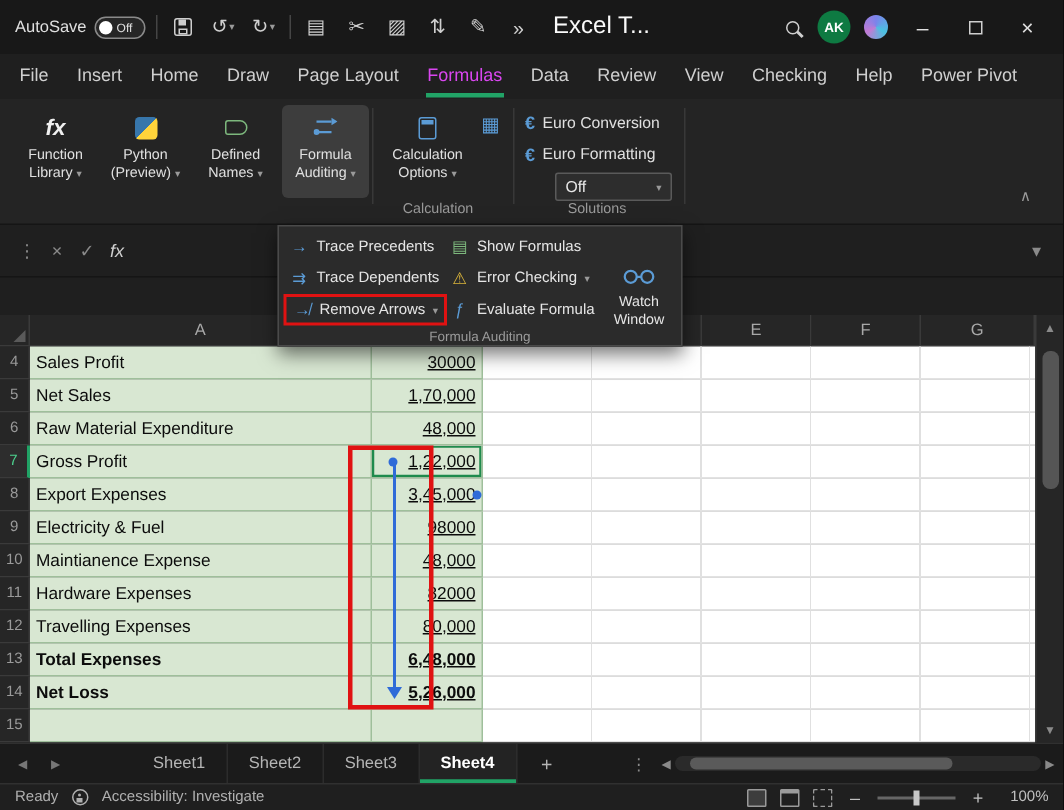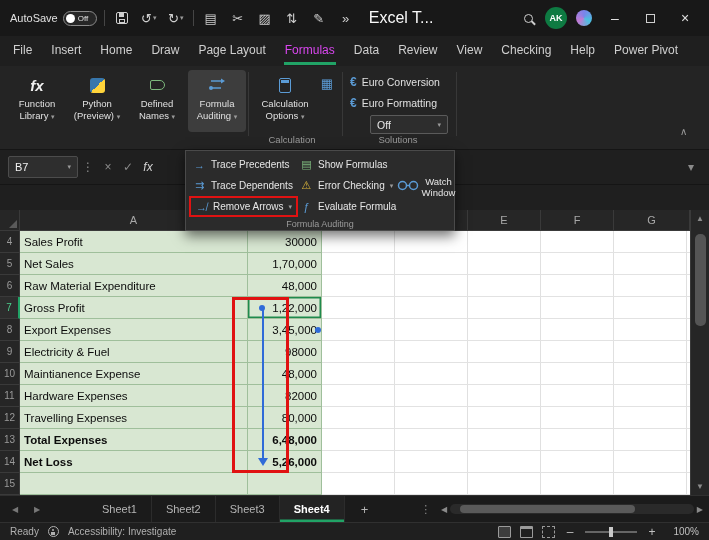--- a/index.html
+++ b/index.html
@@ -61,37 +61,37 @@
   .fb-fx { font-style:italic; color:#d0d0d0; }
   .fb-input { flex:1; height:22px; background:transparent; border:none; outline:none; color:#f0f0f0; font-size:11px; font-family:"Liberation Sans",sans-serif; }
 
   
   .audit-menu { position:absolute; left:185px; top:150px; width:270px; height:81px; background:#2b2b2b; border:1px solid #4a4a4a; box-shadow:0 5px 12px rgba(0,0,0,.55); z-index:20; }
   .am-col { position:absolute; top:3px; }
   .am-item { height:21px; display:flex; align-items:center; gap:5px; padding:0 4px; font-size:10px; color:#e6e6e6; white-space:nowrap; }
   .mi { width:13px; text-align:center; font-size:11px; }
   .blue { color:#5b9bd5; } .grn { color:#7db87d; } .ylw { color:#d9b43b; }
   .am-item.remove { border:2.5px solid #e01212; }
-  .watch { position:absolute; left:214px; top:6px; width:52px; height:60px; display:flex; flex-direction:row; align-items:center; justify-content:center; gap:3px; font-size:9.5px; color:#e6e6e6; text-align:center; line-height:1.2; }
+  .watch { position:absolute; left:214px; top:18px; width:52px; height:60px; display:flex; flex-direction:column; align-items:center; justify-content:center; gap:3px; font-size:9.5px; color:#e6e6e6; text-align:center; line-height:1.2; }
   .am-group { position:absolute; bottom:1px; left:0; width:100%; text-align:center; font-size:9px; color:#9a9a9a; }
 
   
   .sheet { position:absolute; top:210px; left:0; width:709px; height:285px; background:#1f1f1f; }
   .corner { position:absolute; left:0; top:0; width:20px; height:21px; background:#262626; border-right:1px solid #3a3a3a; border-bottom:1px solid #3a3a3a; }
   .corner i { position:absolute; right:2px; bottom:2px; width:0; height:0; border-style:solid; border-width:0 0 8px 8px; border-color:transparent transparent #5a5a5a transparent; }
   .col-headers { position:absolute; left:20px; top:0; right:19px; height:21px; display:flex; }
   .ch { height:21px; background:#262626; border-right:1px solid #3a3a3a; border-bottom:1px solid #3a3a3a; color:#a8a8a8; font-size:11px; display:flex; align-items:center; justify-content:center; }
   .ch.active { color:#4cd08d; border-bottom:2px solid #21a366; background:#2d2d2d; }
   .rows { position:absolute; left:0; top:21px; right:19px; }
   .g-row { display:flex; height:22px; }
   .g-row.bold .cell-a, .g-row.bold .cell-b { font-weight:bold; }
   .row-h { width:20px; background:#262626; border-right:1px solid #3a3a3a; border-bottom:1px solid #3a3a3a; color:#9a9a9a; font-size:10px; display:flex; align-items:center; justify-content:center; }
   .row-h.active { color:#4cd08d; background:#2d2d2d; border-right:2px solid #21a366; }
   .cell-a { width:228px; background:#d8e7d2; border-right:1px solid #9fbf9b; border-bottom:1px solid #9fbf9b; color:#0c0c0c; font-size:11.5px; display:flex; align-items:center; padding-left:4px; overflow:hidden; }
-  .cell-b { width:74px; background:#d8e7d2; border-right:1px solid #9fbf9b; border-bottom:1px solid #9fbf9b; color:#0c0c0c; font-size:11.5px; display:flex; align-items:center; justify-content:flex-end; padding-right:4px; }
+  .cell-b { width:74px; background:#d8e7d2; border-right:1px solid #9fbf9b; border-bottom:1px solid #9fbf9b; color:#0c0c0c; font-size:11.5px; display:flex; align-items:center; justify-content:flex-end; padding-right:4px;text-decoration:underline; }
   .cell-b.active-cell { box-shadow:inset 0 0 0 1.5px #1f8a4d;padding-left:10px; }
   .cell-rest { flex:1; background-color:#ffffff; border-bottom:1px solid #e2e2e2; background-image:repeating-linear-gradient(to right, transparent 0 72px, #e0e0e0 72px 73px); }
   .red-box { position:absolute; left:232px; top:87px; width:57px; height:176px; border:3px solid #e01212; z-index:10; }
   .trace-line { position:absolute; left:262px; top:98px; width:2px; height:150px; background:#2f6bd8; z-index:9; }
   .trace-dot { position:absolute; width:6px; height:6px; border-radius:50%; background:#2f6bd8; z-index:9; }
   .trace-arrow { position:absolute; left:258px; top:248px; width:0; height:0; border-left:5px solid transparent; border-right:5px solid transparent; border-top:8px solid #2f6bd8; z-index:9; }
   .v-scroll { position:absolute; right:0; top:0; width:19px; height:285px; background:#262626; border-left:1px solid #3a3a3a; }
   .v-scroll .arr { position:absolute; left:0; width:100%; text-align:center; color:#8a8a8a; font-size:8px; }
   .v-thumb { position:absolute; left:4px; top:24px; width:11px; height:92px; background:#555; border-radius:5px; }
 
@@ -259,24 +259,20 @@
     <div class="off-select">
       <span>Off</span>
       <span class="chev">▾</span>
     </div>
     <span class="rb-group-lbl" style="left:358px;width:80px">Solutions</span>
     <span class="rb-sep" style="left:456px"></span>
     <span class="collapse">∧</span>
   </div>
 
   <div class="formulabar">
-    <div class="namebox">
-      <span>B7</span>
-      <span class="chev">▾</span>
-    </div>
     <span class="fb-ico">⋮</span>
     <span class="fb-ico">×</span>
     <span class="fb-ico">✓</span>
     <span class="fb-ico fb-fx">fx</span>
     <input class="fb-input" value="" style="">
     <span class="fb-ico">▾</span>
   </div>
 
   <div class="audit-menu">
     <div class="am-col" style="left:3px">

